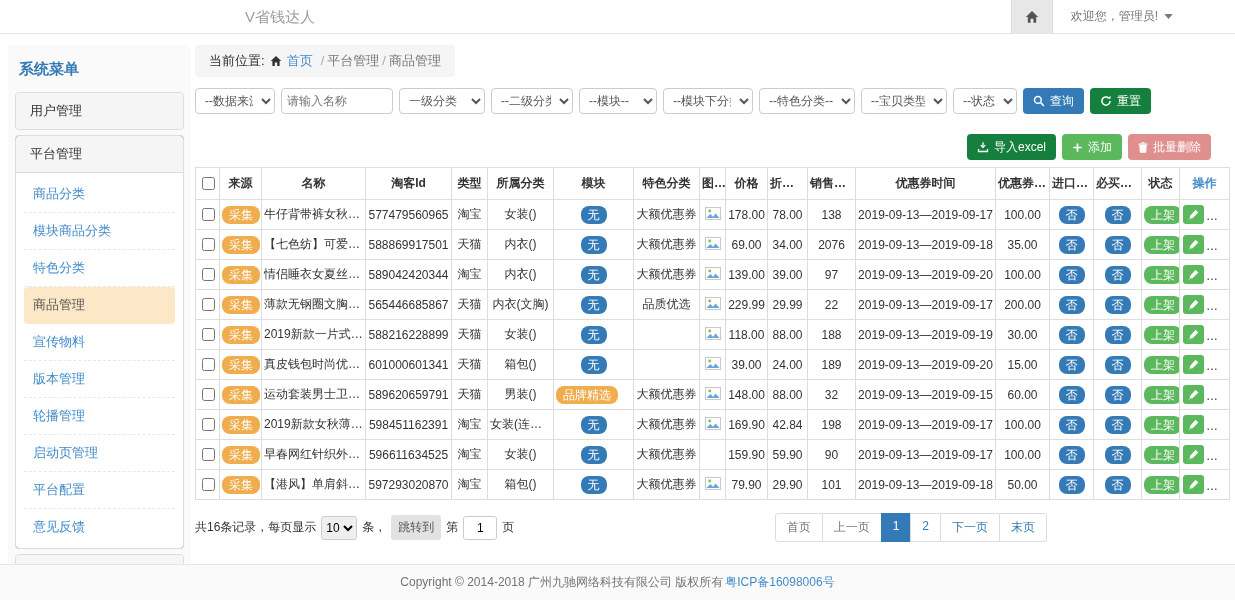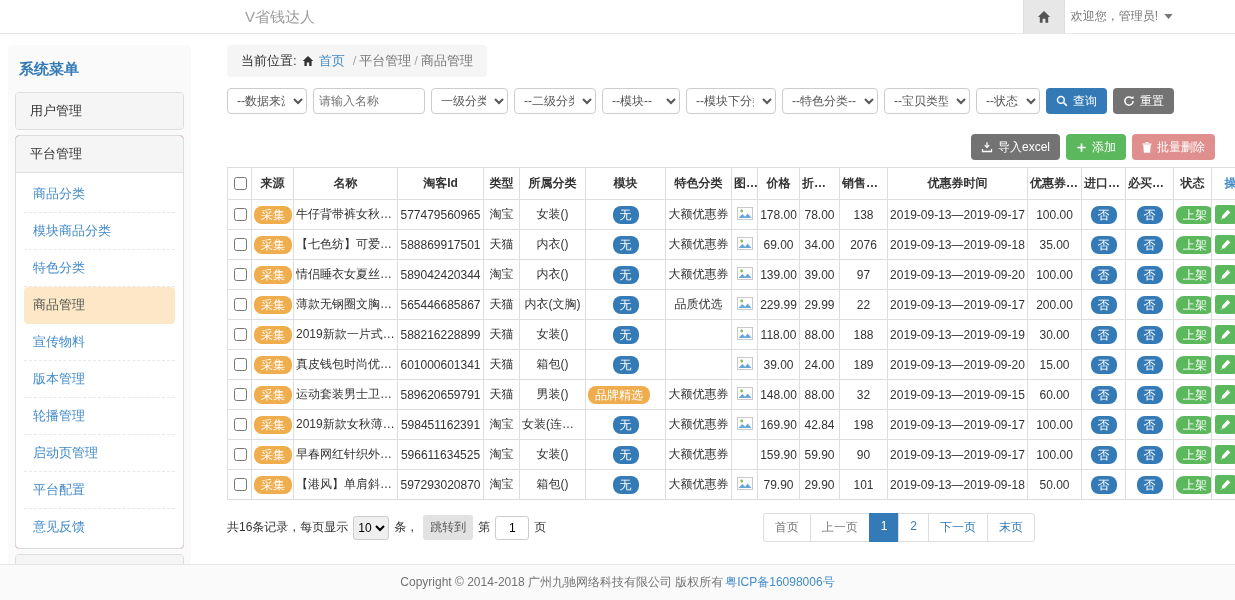--- a/index.html
+++ b/index.html
@@ -8,23 +8,23 @@
     width:1235px; height:600px; overflow:hidden; position:relative;
     font-family:"Liberation Sans","DejaVu Sans",sans-serif;
     font-size:12px; color:#333; background:#fff;
   }
   
   .topbar { height:34px; background:#fff; border-bottom:1px solid #e7e7e7; position:relative; }
   .topbar-title { position:absolute; left:245px; top:8px; font-size:15px; color:#9d9d9d; }
   .topbar-right { position:absolute; right:0; top:0; height:33px; display:flex; align-items:center; }
   .home-btn { width:42px; height:33px; background:#e7e7e7; border-left:1px solid #ddd; border-right:1px solid #ddd;
     display:flex; align-items:center; justify-content:center; color:#555; cursor:pointer; }
-  .welcome { padding:0 62px 0 6px; color:#777; display:flex; align-items:center; gap:6px; cursor:pointer; }
-  
-  .layout { display:flex; padding:11px 20px 0 8px; gap:36px; height:566px; overflow:hidden; }
+  .welcome { padding:0 62px 0 18px; color:#777; display:flex; align-items:center; gap:6px; cursor:pointer; }
+  
+  .layout { display:flex; padding:11px 8px 0 8px; gap:4px; height:566px; overflow:hidden; }
   
   .sidebar { width:183px; flex:none; background:#fafafa; border-radius:4px; padding:6px 7px; }
   .sidebar-title { color:#337ab7; font-weight:bold; font-size:15px; padding:9px 4px 13px; }
   .panel { border:1px solid #ddd; border-radius:4px; margin-bottom:5px; background:#a21caf; overflow:hidden; }
   .panel-head { background:#f5f5f5; padding:9px 14px; font-size:13px; color:#333; cursor:pointer; }
   .panel.open .panel-head { border-bottom:1px solid #ddd; }
   .panel-body { padding:3px 8px; background:#fff; }
   .subitem { padding:9px 9px; font-size:13px; color:#428bca; border-bottom:1px dashed #e8e8e8; cursor:pointer; }
   .subitem:last-child { border-bottom:none; }
   .subitem.active { background:#fce8c6; border-radius:4px; color:#555; border-bottom-color:transparent; }
@@ -34,30 +34,30 @@
     padding:7px 14px; font-size:13px; margin-bottom:9px; }
   .breadcrumb .bc-home { color:#333; display:flex; align-items:center; }
   .breadcrumb .bc-link { color:#428bca; cursor:pointer; }
   .breadcrumb .bc-sep { color:#aaa; padding:0 3px; }
   .breadcrumb .bc-item { color:#777; }
   
   .filter-row { display:flex; gap:6px; align-items:center; margin:2px 0 0; }
   .filter-row select, .filter-row input[type=text] {
     height:26px; border:1px solid #ccc; border-radius:4px; background:#fff; color:#555;
     font-size:12px; padding:2px 5px; font-family:inherit; }
-  .fw0{width:80px}.fw1{width:112px}.fw2{width:77px}.fw3{width:82px}.fw4{width:78px}
+  .fw0{width:80px}.fw1{width:112px}.fw2{width:86px}.fw3{width:82px}.fw4{width:78px}
   .fw5{width:90px}.fw6{width:96px}.fw7{width:86px}.fw8{width:64px}
   .btn { height:26px; border:none; border-radius:4px; color:#fff; font-size:12px; padding:0 10px;
     display:inline-flex; align-items:center; gap:5px; cursor:pointer; font-family:inherit; }
   .btn-primary { background:#337ab7; }
-  .btn-info { background:#737373; }
+  .btn-info { background:#15803d; }
   .btn-success { background:#5cb85c; }
   .btn-danger-light { background:#e08f8f; }
   
-  .toolbar { display:flex; justify-content:flex-end; gap:6px; margin:20px 0 7px; }
+  .toolbar { display:flex; justify-content:flex-end; gap:6px; margin:20px 16px 7px; }
   
   table.grid { width:100%; border-collapse:collapse; table-layout:fixed; font-size:12px; }
   .grid th, .grid td { border:1px solid #ddd; text-align:center; padding:5px 2px;
     overflow:hidden; white-space:nowrap; text-overflow:ellipsis; vertical-align:middle; }
   .grid th { font-weight:bold; color:#333; padding:6px 2px; }
   .grid th.op-col { color:#428bca; }
   .c0{width:24px}.c1{width:42px}.c2{width:104px}.c3{width:86px}.c4{width:36px}.c5{width:66px}
   .c6{width:80px}.c7{width:66px}.c8{width:26px}.c9{width:42px}.c10{width:40px}.c11{width:48px}
   .c12{width:140px}.c13{width:54px}.c14{width:44px}.c15{width:48px}.c16{width:38px}.c17{width:50px}
   .badge { display:inline-block; border-radius:8px; padding:2px 7px; color:#fff; font-size:12px; line-height:14px; }

